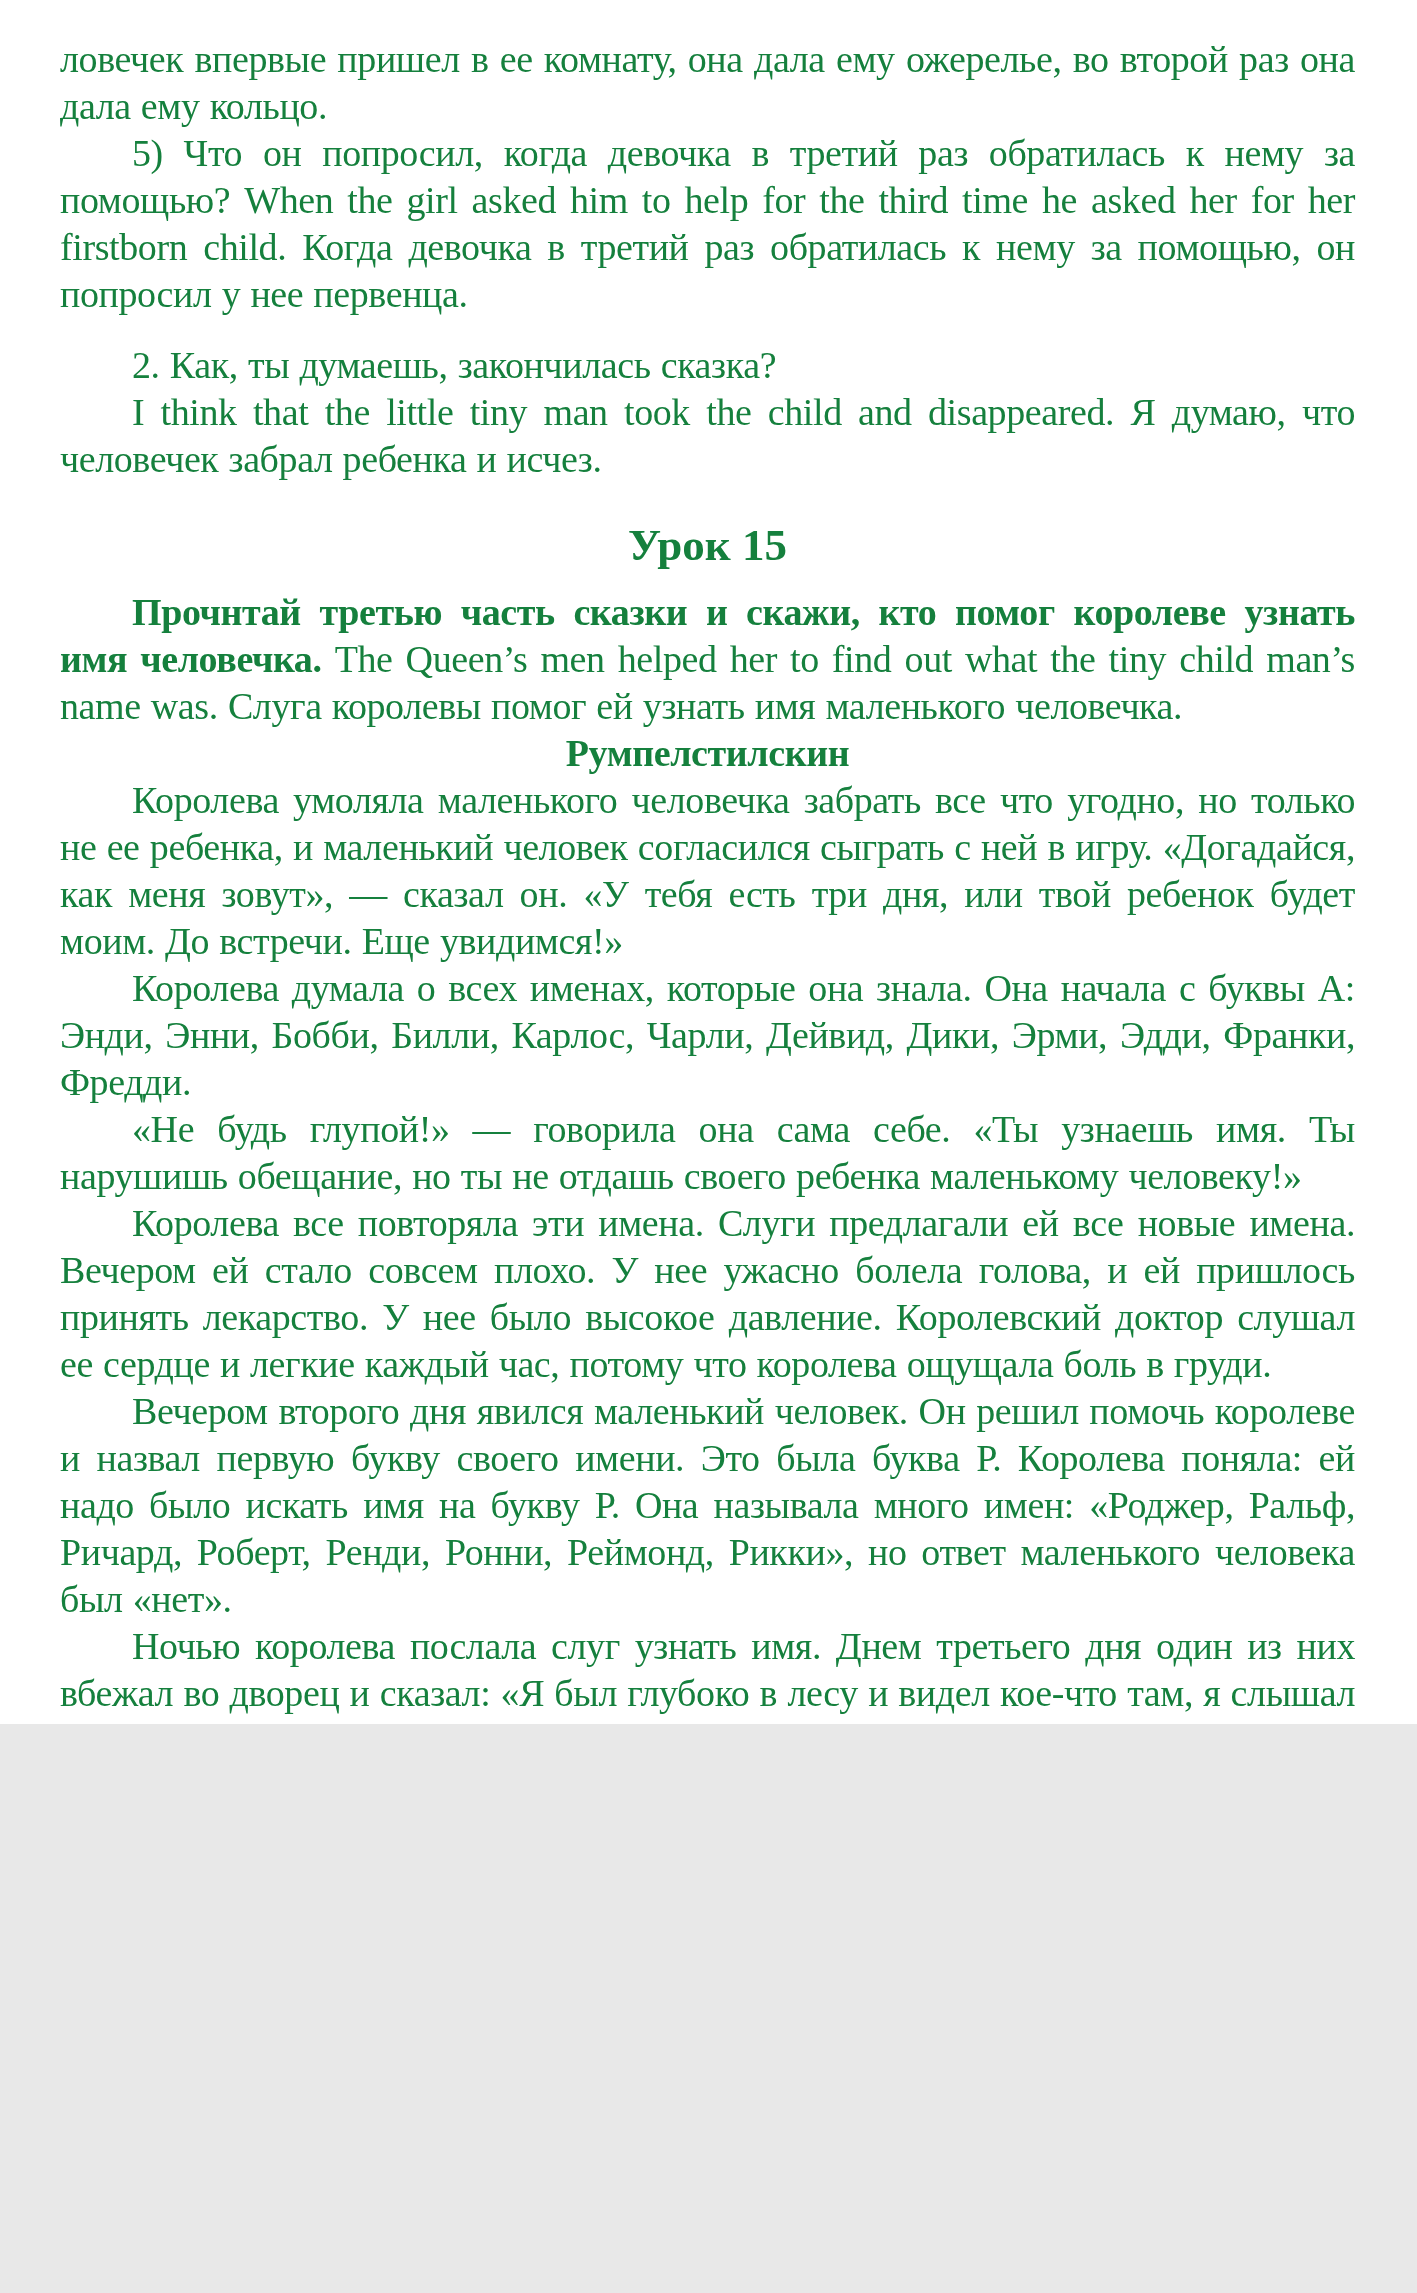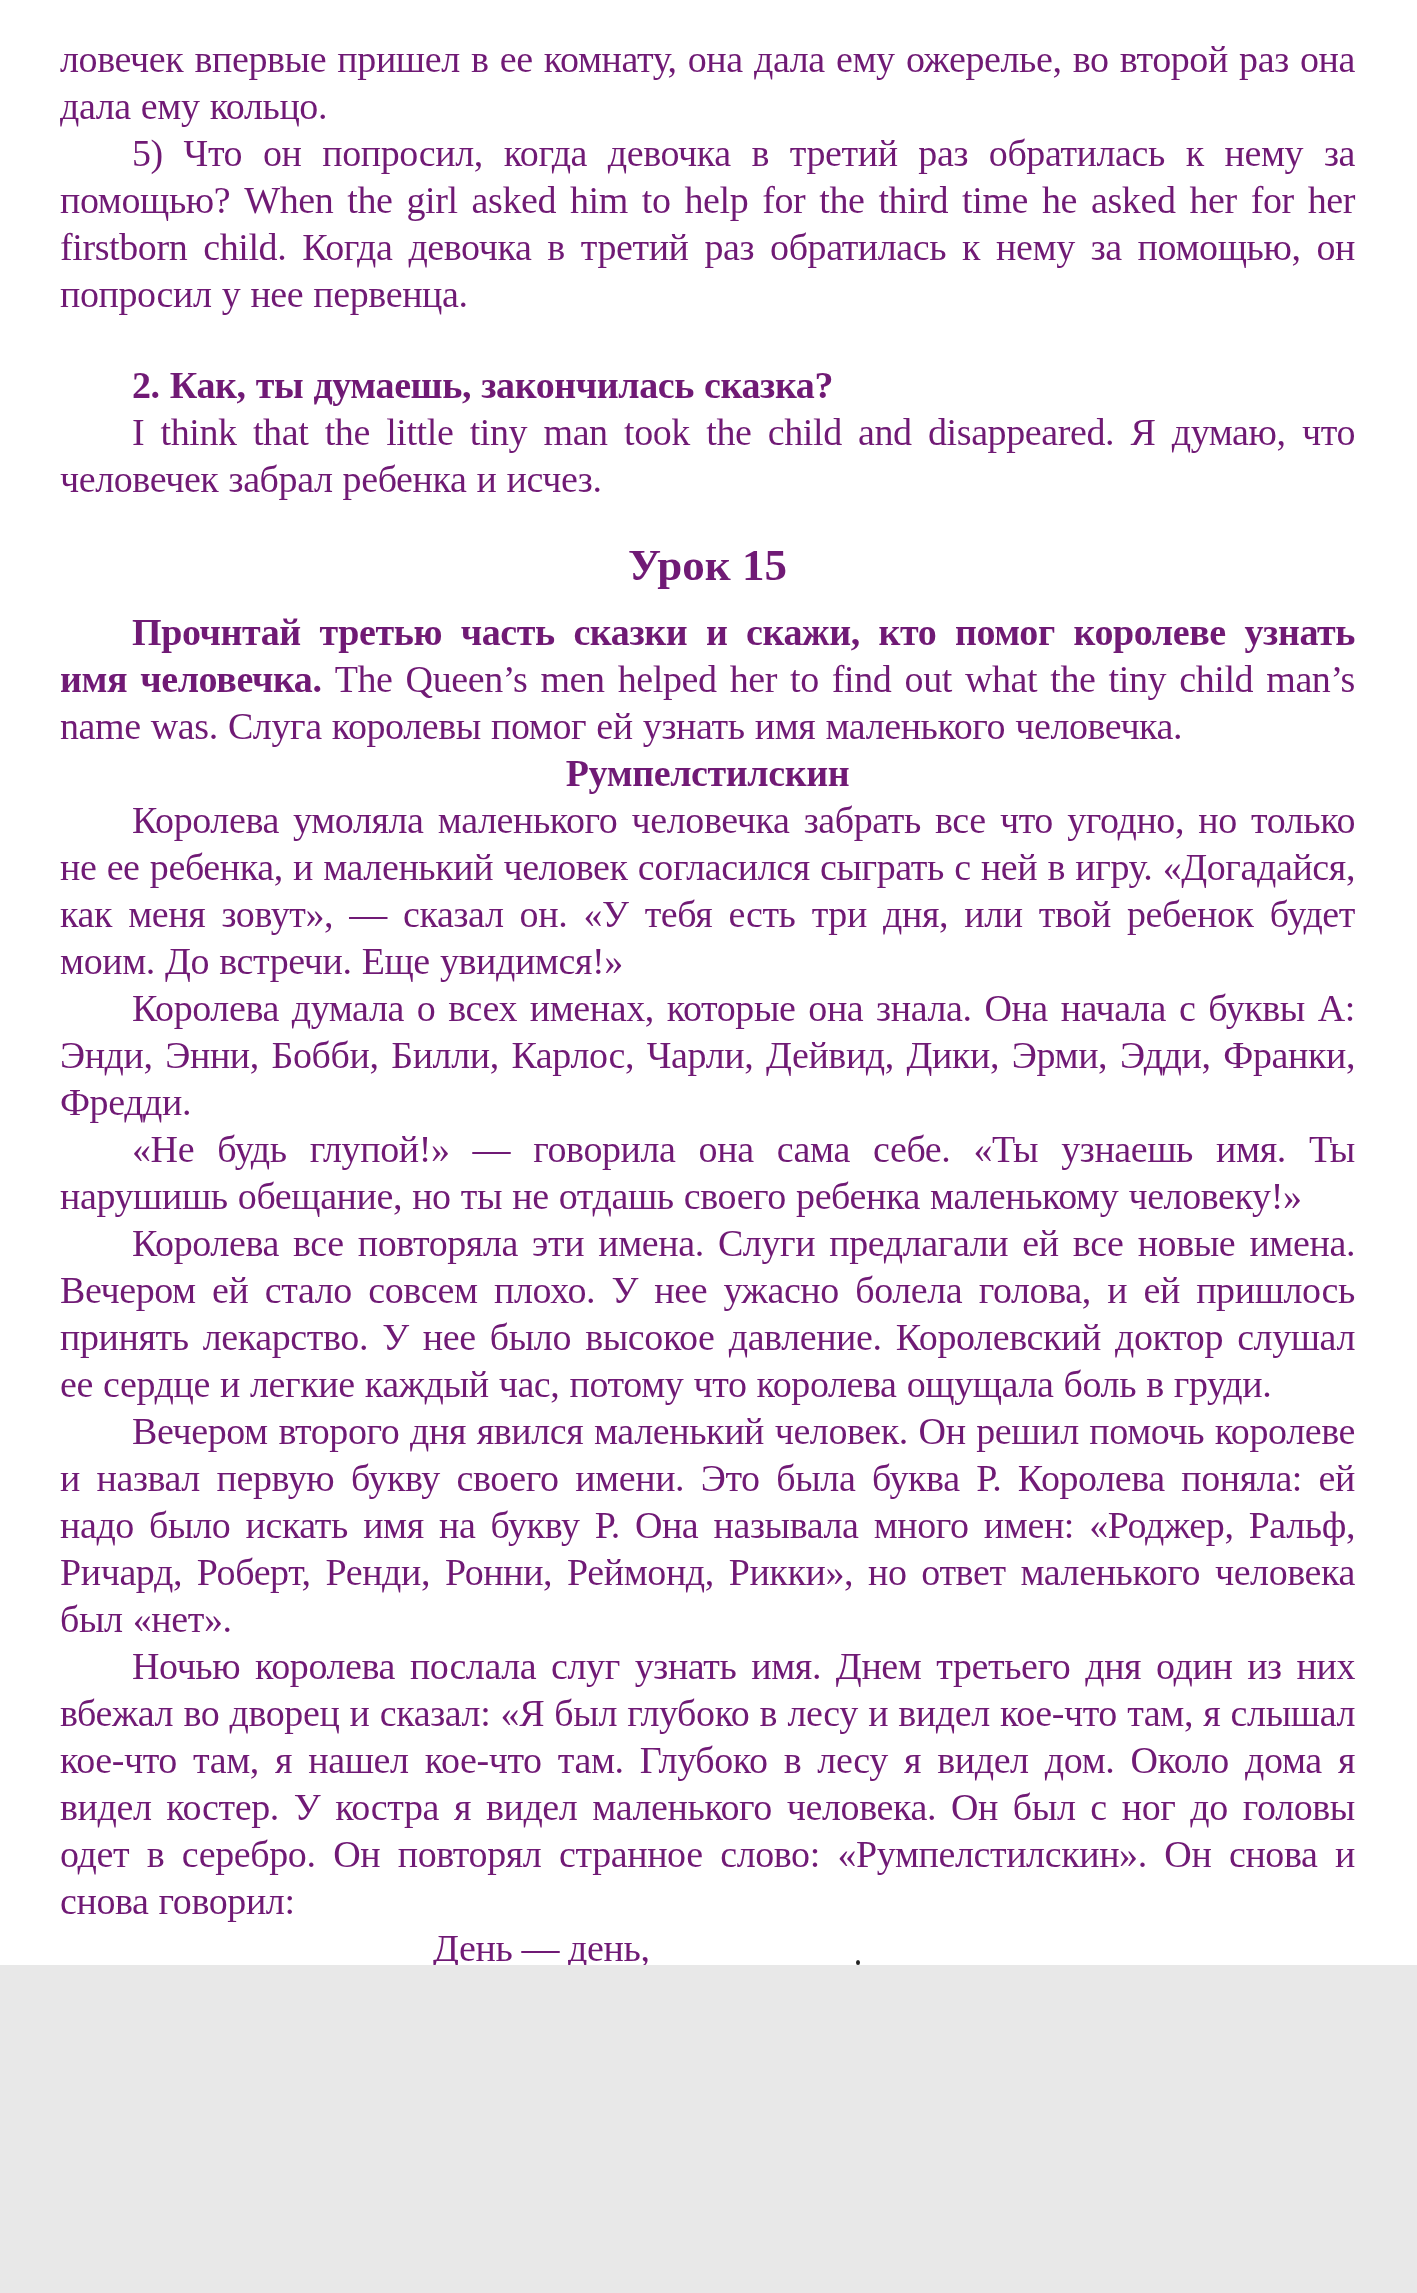--- a/index.html
+++ b/index.html
@@ -3,46 +3,46 @@
 <meta charset="utf-8">
 <style>
   html, body {
     margin: 0;
     padding: 0;
     background: #e8e8e8;
   }
   .page {
     position: relative;
     width: 1417px;
-    height: 1965px;
+    height: 1724px;
     margin: 0 auto;
     background: #ffffff;
-    color: #701a75;
+    color: #15803d;
     font-family: "Liberation Serif", "DejaVu Serif", serif;
     overflow: hidden;
   }
   .text-block {
     padding: 36px 62px 0 60px;
   }
   p.body {
     margin: 0;
     font-size: 38px;
     line-height: 47px;
     text-align: justify;
     text-indent: 72px;
     letter-spacing: -0.4px;
     word-spacing: 1px;
   }
   p.no-indent {
     text-indent: 0;
   }
   p.bold-line {
-    font-weight: bold;
+    font-weight: normal;
     text-align: left;
-    margin-top: 44px;
+    margin-top: 24px;
   }
   h1.lesson-title {
     margin: 34px 0 16px 0;
     font-size: 45px;
     line-height: 56px;
     text-align: center;
     font-weight: bold;
     letter-spacing: 0;
   }
   h2.center-heading {

